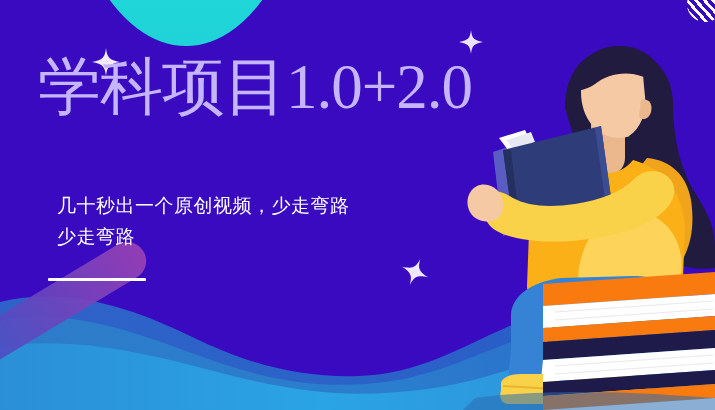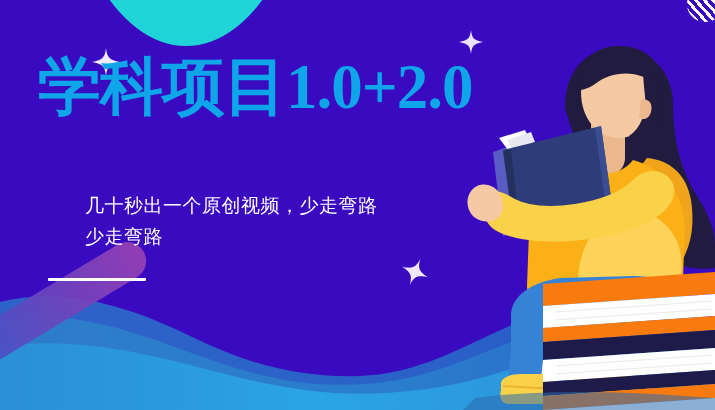--- a/index.html
+++ b/index.html
@@ -81,38 +81,37 @@
     width: 500px;
     height: 410px;
   }
 
   #main-title {
     position: absolute;
     left: 38px;
     top: 56px;
     font-size: 63px;
     line-height: 1;
-    font-weight: bold;
-    color: #0ea5e9;
+    font-weight: normal;
+    color: #c4b5fd;
     letter-spacing: -1px;
     white-space: nowrap;
     font-family: "Liberation Serif", "DejaVu Serif", serif;
   }
 
   #subtitle {
     position: absolute;
     left: 57px;
     top: 190px;
     width: 420px;
     font-size: 19px;
     line-height: 1.65;
     color: #ffffff;
     letter-spacing: 0.5px;
     font-family: "Liberation Serif", "DejaVu Serif", serif;
-    margin-left: 28px;
   }
 
   #divider {
     position: absolute;
     left: 48px;
     top: 278px;
     width: 98px;
     height: 3px;
     background: #ffffff;
     border-radius: 1px;

